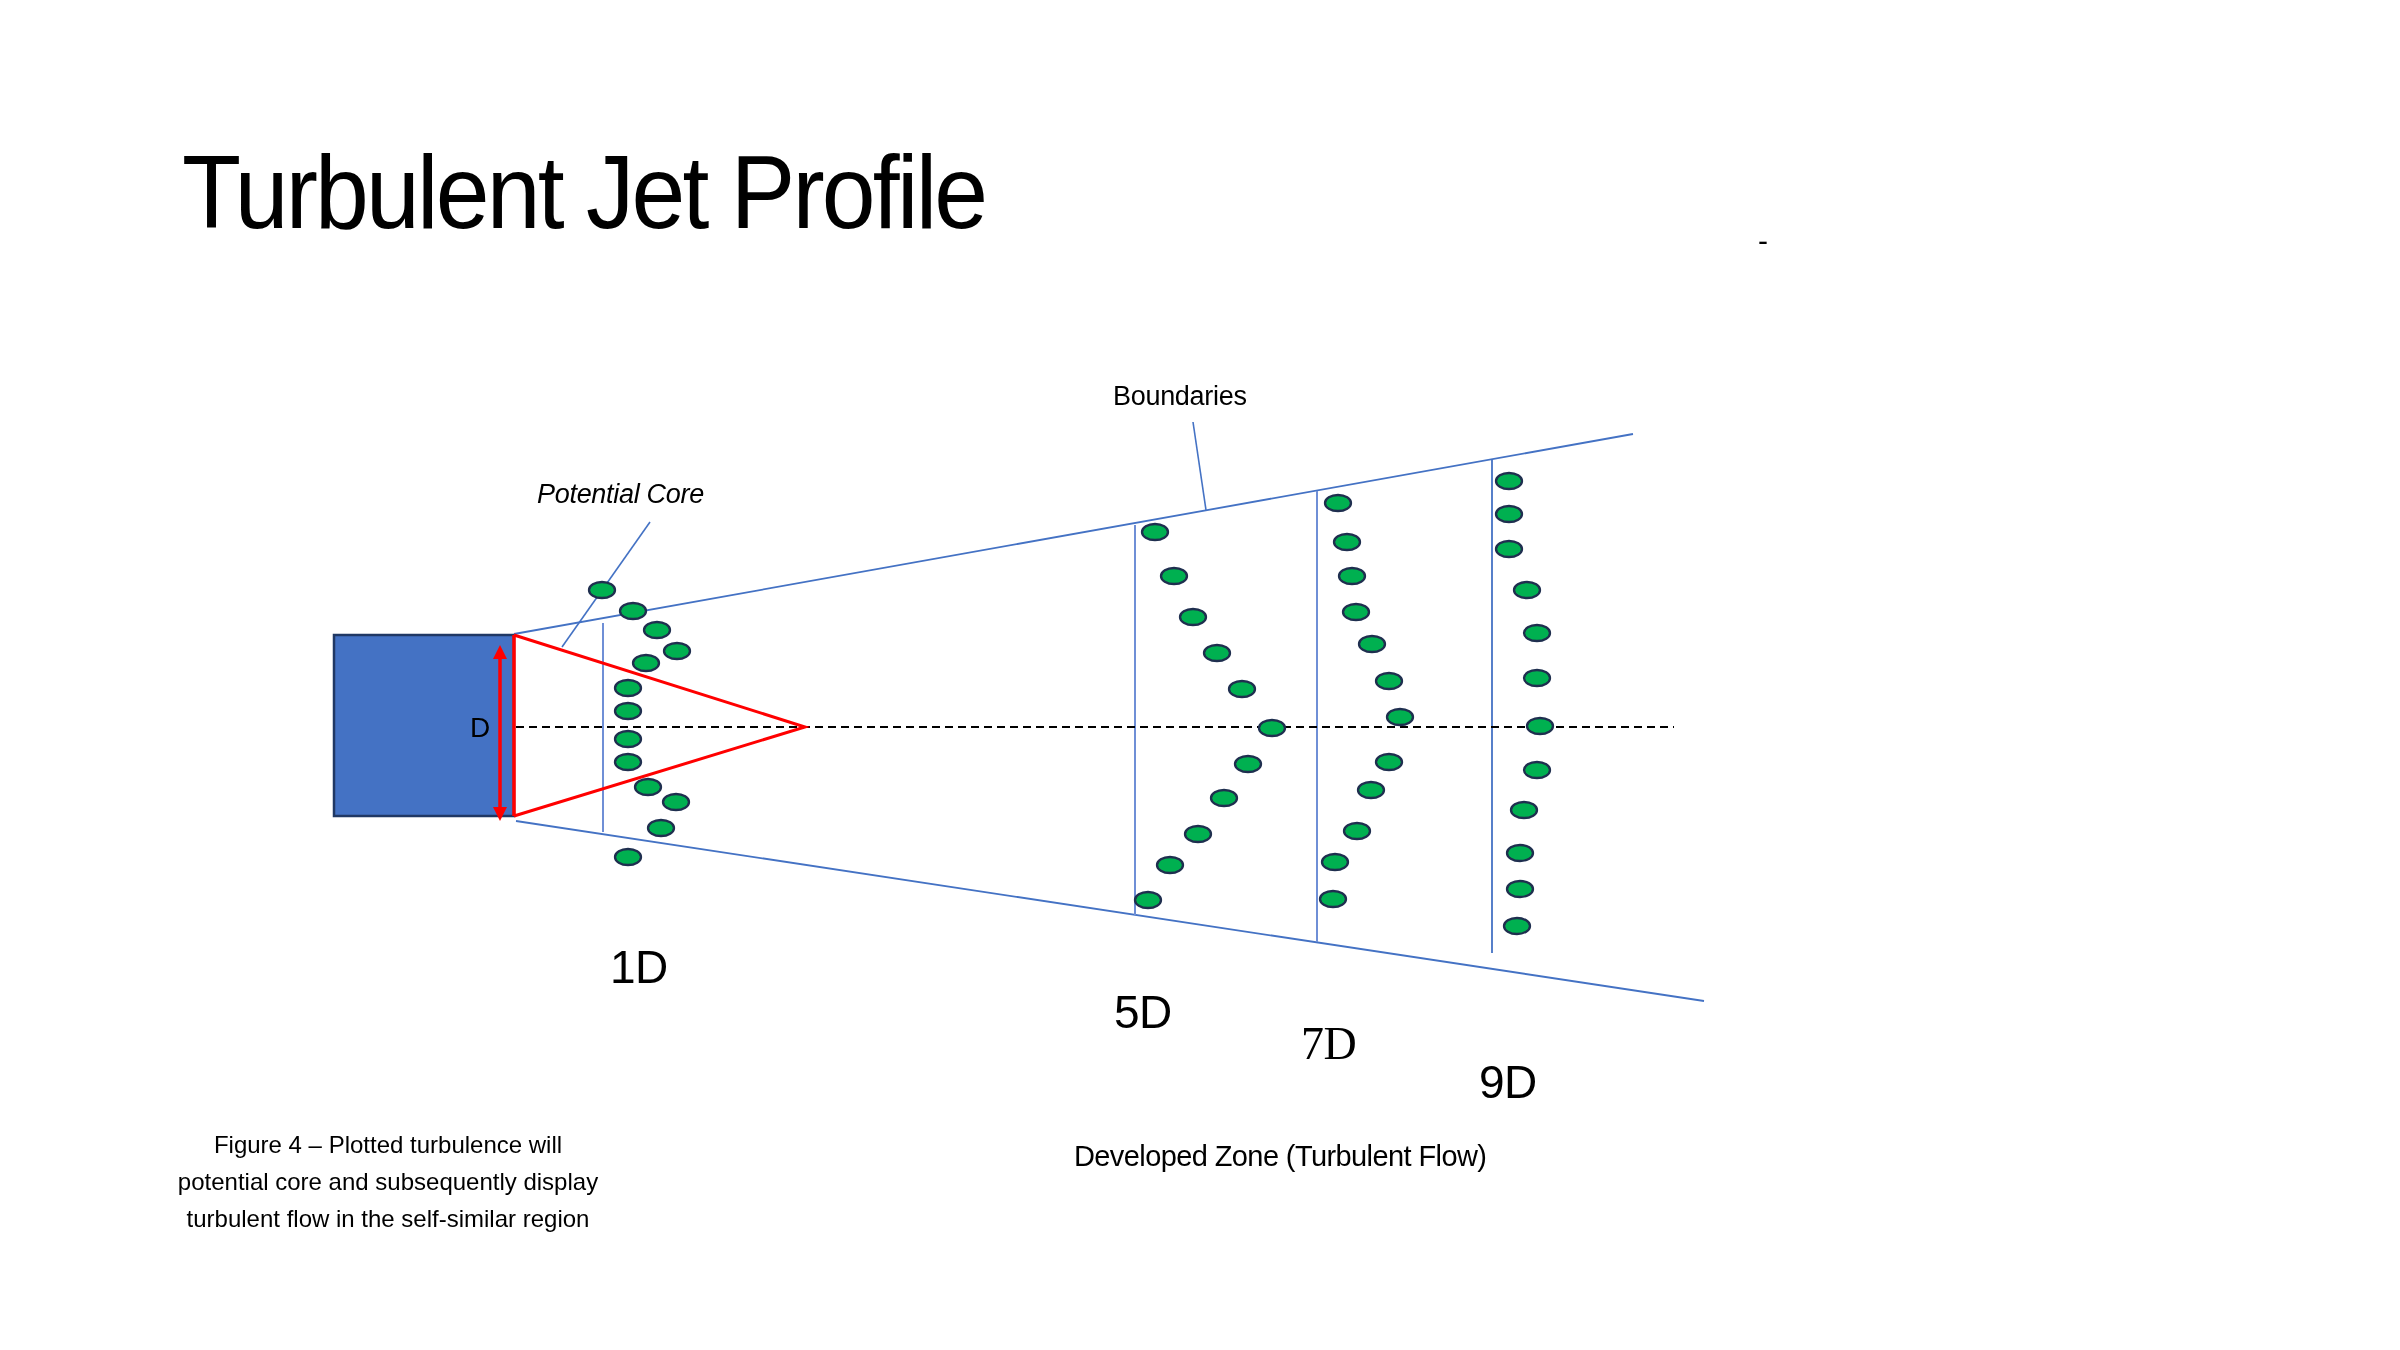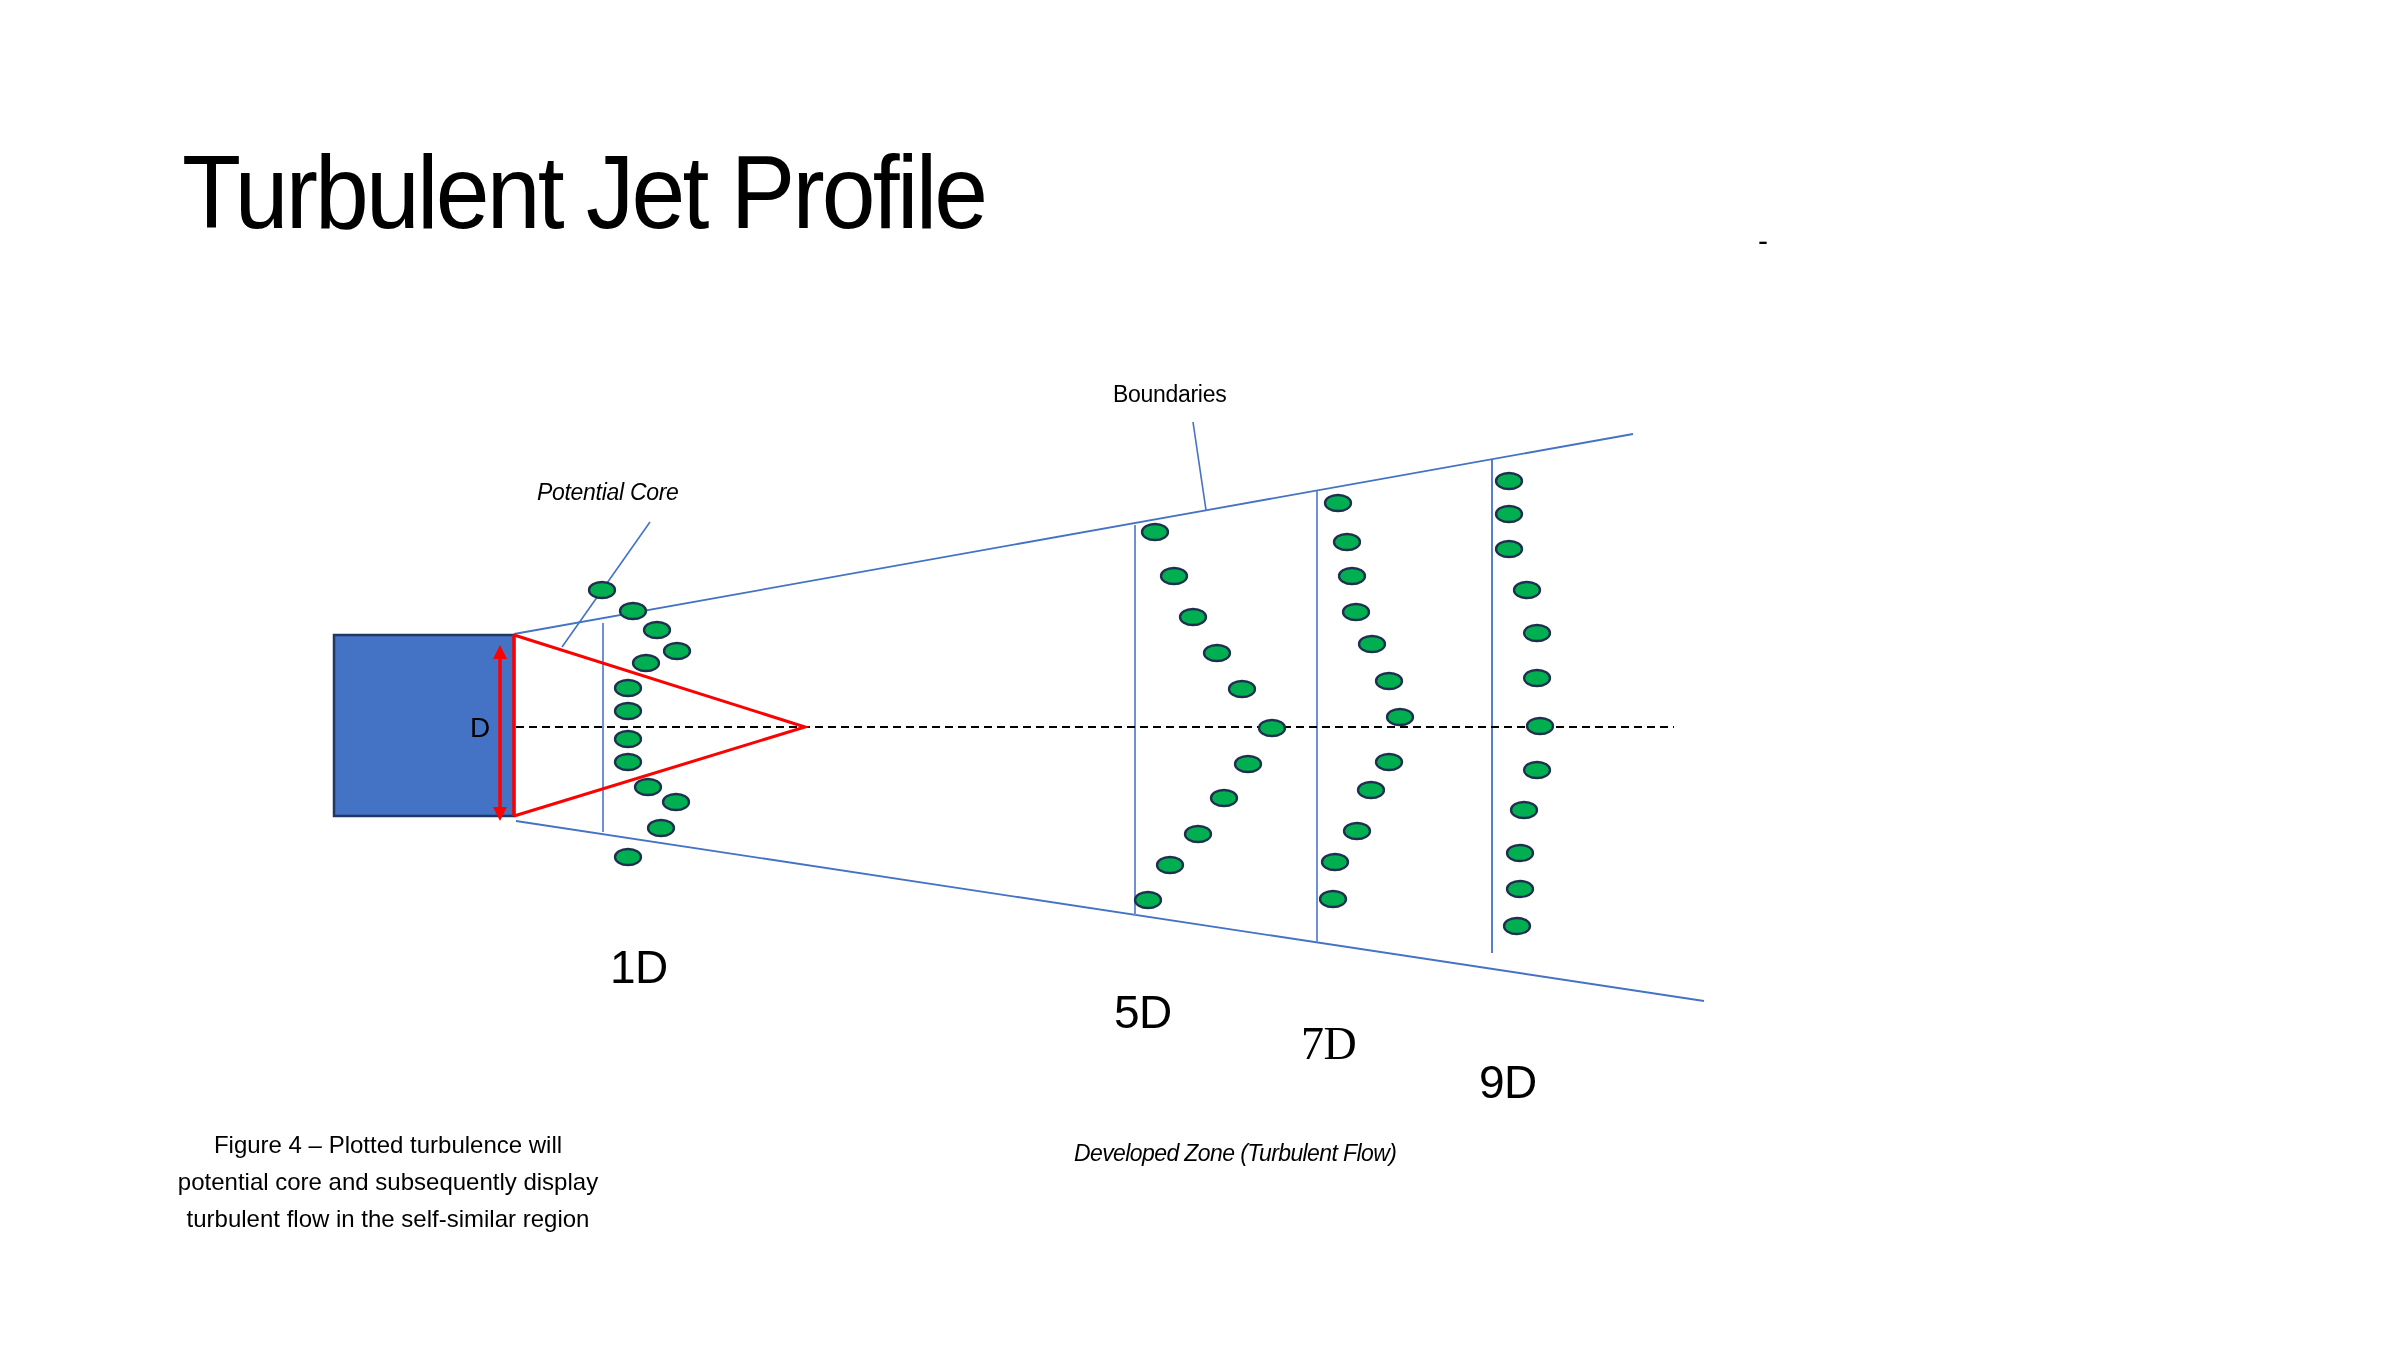--- a/index.html
+++ b/index.html
@@ -3,21 +3,21 @@
 <meta charset="utf-8">
 <style>
   html, body { margin: 0; padding: 0; background: #ffffff; }
   body { width: 2400px; height: 1350px; position: relative; overflow: hidden;
          font-family: "Liberation Sans", "DejaVu Sans", sans-serif; color: #000; }
   .abs { position: absolute; white-space: nowrap; }
   #slide-title { left: 182px; top: 140px; font-size: 104px; font-weight: 300;
                  letter-spacing: -3px; transform: scaleX(0.93); transform-origin: left top;
                  line-height: 1; }
   #dash-mark { left: 1758px; top: 226px; font-size: 30px; line-height: 1; }
-  .lbl { font-size: 23px; line-height: 1; letter-spacing: -0.3px; }
+  .lbl { font-size: 27px; line-height: 1; letter-spacing: -0.3px; }
   .dlabel { font-size: 46px; line-height: 1; letter-spacing: -0.5px; }
   #caption { left: 130px; top: 1126px; width: 516px; text-align: center;
              font-size: 24px; line-height: 37px; white-space: normal; }
   #caption span { display: block; white-space: nowrap; }
   svg#diagram { position: absolute; left: 0; top: 0; }
 </style>
 </head>
 <body>
 
 <div id="slide-title" class="abs">Turbulent Jet Profile</div>
@@ -109,19 +109,19 @@
 
 <div class="abs lbl" style="left:537px; top:481px;font-style:italic;">Potential Core</div>
 <div class="abs lbl" style="left:1113px; top:383px;">Boundaries</div>
 <div class="abs lbl" style="left:470px; top:714px; font-size:28px;">D</div>
 
 <div class="abs dlabel" style="left:610px; top:944px;">1D</div>
 <div class="abs dlabel" style="left:1114px; top:989px;text-align:center;">5D</div>
 <div class="abs dlabel" style="left:1301px; top:1021px;font-family:Liberation Serif, serif;">7D</div>
 <div class="abs dlabel" style="left:1479px; top:1059px;">9D</div>
 
-<div class="abs" style="left:1074px; top:1142px; font-size:23px; line-height:1; letter-spacing:-0.6px;font-style:italic;">Developed Zone (Turbulent Flow)</div>
+<div class="abs" style="left:1074px; top:1142px; font-size:29px; line-height:1; letter-spacing:-0.6px;">Developed Zone (Turbulent Flow)</div>
 
 <div id="caption" class="abs">
   <span>Figure 4 – Plotted turbulence will</span>
   <span>potential core and subsequently display</span>
   <span>turbulent flow in the self-similar region</span>
 </div>
 
 </body></html>

